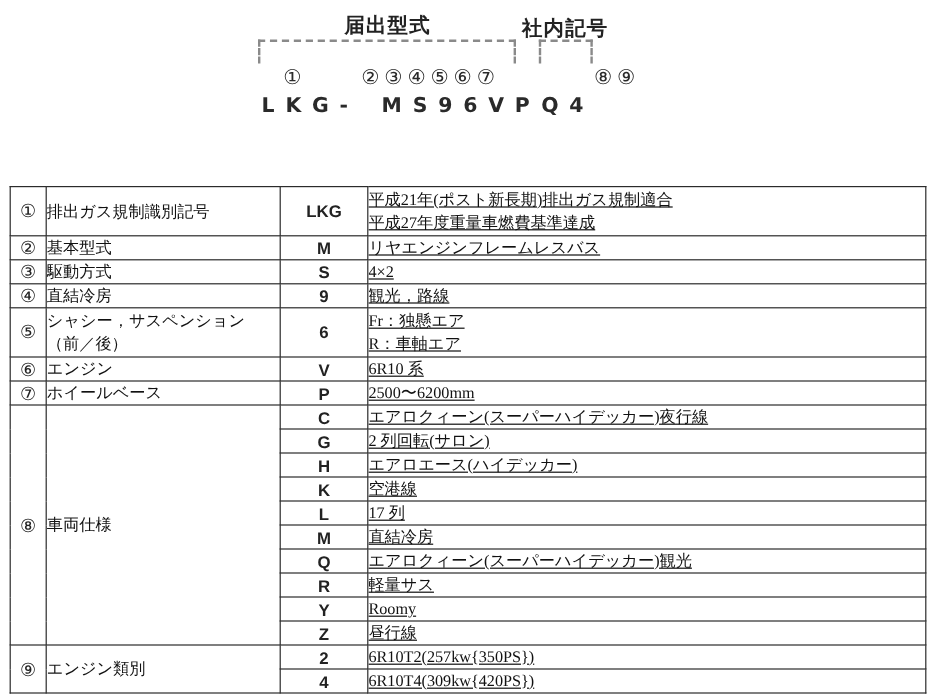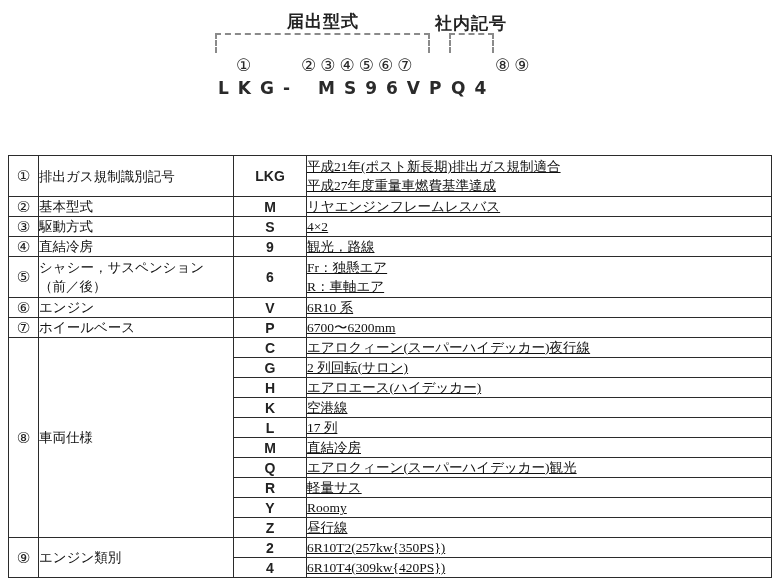--- a/index.html
+++ b/index.html
@@ -202,21 +202,21 @@
             <span class="cell-line">6R10 系</span>
           </td>
         </tr>
         <tr>
           <td class="col-num" rowspan="1">⑦</td>
           <td class="col-label" rowspan="1">
             <span class="cell-line">ホイールベース</span>
           </td>
           <td class="col-code">P</td>
           <td class="col-desc">
-            <span class="cell-line">6700〜6200mm</span>
+            <span class="cell-line">2500〜6200mm</span>
           </td>
         </tr>
         <tr>
           <td class="col-num" rowspan="10">⑧</td>
           <td class="col-label" rowspan="10">
             <span class="cell-line">車両仕様</span>
           </td>
           <td class="col-code">C</td>
           <td class="col-desc">
             <span class="cell-line">エアロクィーン(スーパーハイデッカー)夜行線</span>

